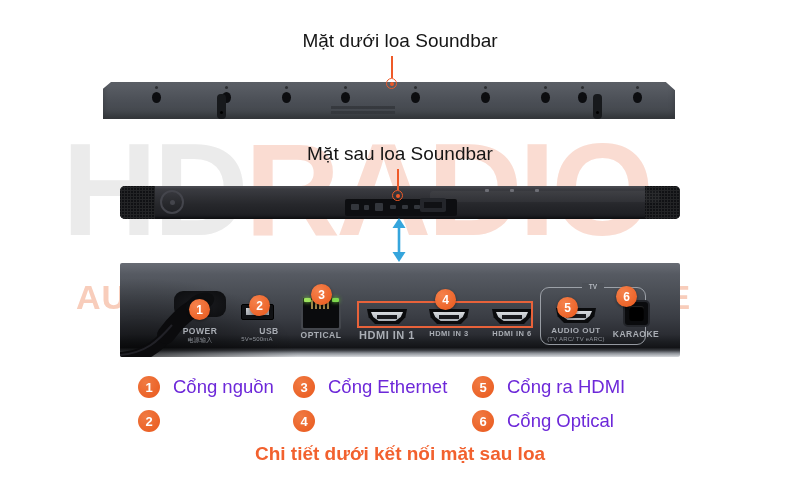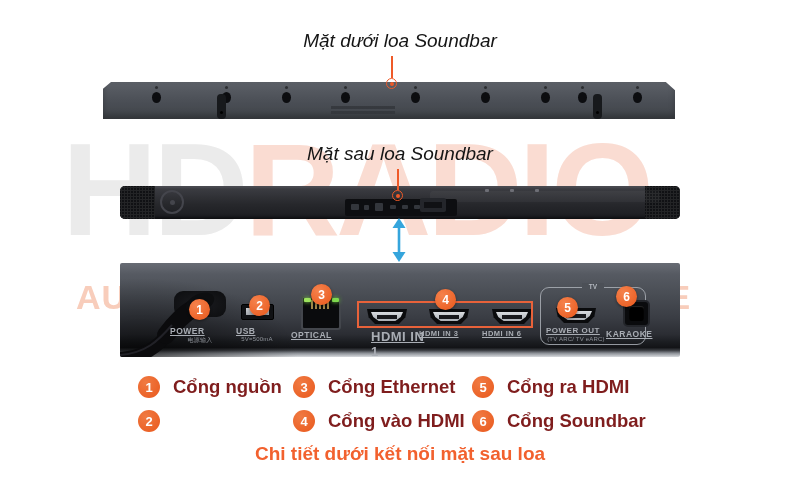--- a/index.html
+++ b/index.html
@@ -9,21 +9,21 @@
 
   
   .wm { position:absolute; z-index:0; white-space:nowrap; font-weight:800; line-height:1; }
   .wm-main { left:62px; top:124px; font-size:132px; letter-spacing:-4px; }
   .wm-hd { color:#ebebeb; }
   .wm-radio { color:#fadcd2; }
   .wm-tag { left:76px; top:280px; font-size:34px; letter-spacing:1px; color:#f8cdbb; }
 
   
   .sec-label { position:absolute; z-index:3; width:800px; text-align:center; font-size:19px;
-               font-weight:500; color:#151515;font-style:italic; }
+               font-weight:500; color:#151515; }
   .pointer-line { position:absolute; z-index:3; width:2px; background:#ef5a28; }
   .pointer-ring { position:absolute; z-index:3; width:11px; height:11px; border:1.6px solid #ef5a28; border-radius:50%; }
   .pointer-ring::after { content:""; position:absolute; left:50%; top:50%; width:4px; height:4px;
                          margin:-2px 0 0 -2px; background:#ef5a28; border-radius:50%; }
 
   
   .bottom-panel { position:absolute; z-index:2; left:103px; top:82px; width:572px; height:37px;
                   background:linear-gradient(#5c6067, #4a4e55 55%, #404449);
                   clip-path:polygon(0 100%, 0 18%, 1.4% 0, 98.4% 0, 100% 22%, 100% 100%);
                   box-shadow:inset 0 -4px 6px rgba(0,0,0,.25); }
@@ -61,22 +61,22 @@
   
   .blue-arrow { position:absolute; z-index:3; left:390px; top:218px; }
 
   
   .photo { position:absolute; z-index:2; left:120px; top:263px; width:560px; height:94px; overflow:hidden;
            border-radius:2px;
            background:linear-gradient(#686c74, #565a62 12%, #4a4e55 32%, #3a3d44 58%, #2b2d33 76%,
                       #1b1d21 84%, #131417 90%, #3c3f44 93%, #8d9197 96%, #d7dade 100%); }
   .photo-vignette { position:absolute; left:-40px; bottom:-30px; width:240px; height:120px;
            background:radial-gradient(ellipse at 25% 75%, rgba(0,0,0,.6), transparent 62%); }
-  .plabel { position:absolute; text-align:left; font-size:8.5px; font-weight:bold; color:#a9adb4;
-            letter-spacing:.5px;text-decoration:underline; }
+  .plabel { position:absolute; text-align:center; font-size:8.5px; font-weight:bold; color:#a9adb4;
+            letter-spacing:.5px; }
   .psub { position:absolute; text-align:center; font-size:6px; color:#90949b; letter-spacing:.2px; }
   .badge { position:absolute; z-index:6; width:21px; height:21px; border-radius:50%;
            background:radial-gradient(circle at 35% 30%, #f5824c, #ec6227 75%);
            color:#fff; font-weight:bold; font-size:12px; display:flex; align-items:center;
            justify-content:center; box-shadow:0 1px 3px rgba(0,0,0,.45); }
   .power-recess { position:absolute; left:54px; top:28px; width:52px; height:26px; border-radius:9px;
            background:radial-gradient(#1b1c20, #0c0d0f); }
   .usb-port { position:absolute; left:121px; top:41px; width:33px; height:16px; background:#101114;
            border:1px solid #000; border-radius:2px; }
   .usb-port::after { content:""; position:absolute; left:4px; top:3px; right:4px; height:7px;
@@ -104,21 +104,21 @@
            border:2px solid #23252a; border-radius:5px; }
   .optical-port::after { content:""; position:absolute; left:4px; top:4px; right:4px; bottom:4px;
            background:#000; border-radius:3px; box-shadow:inset 0 1px 1px rgba(255,255,255,.15); }
 
   
   .legend-item { position:absolute; z-index:3; display:flex; align-items:center; height:22px; }
   .legend-badge { width:22px; height:22px; border-radius:50%; flex:0 0 22px;
            background:radial-gradient(circle at 35% 30%, #f07a42, #eb6126 75%);
            color:#fff; font-weight:bold; font-size:13px; display:flex; align-items:center;
            justify-content:center; margin-right:13px; }
-  .legend-label { font-size:18.5px; font-weight:700; color:#7f1d1d; white-space:nowrap; }
+  .legend-label { font-size:18.5px; font-weight:400; color:#6d28d9; white-space:nowrap; }
   .caption { position:absolute; z-index:3; top:443px; width:800px; text-align:center;
            font-size:19px; font-weight:bold; color:#f2612e; }
 </style>
 </head>
 <body>
 
 <div class="canvas">
 
   <div class="wm wm-main"><span class="wm-hd">HD</span><span class="wm-radio">RADIO</span></div>
   <div class="wm wm-tag">AUDIO - HOME CINEMA - KARAOKE</div>
@@ -189,43 +189,43 @@
       <path d="M -10 96 C 25 96, 38 84, 52 66 S 70 44, 84 40" fill="none" stroke="#0b0b0d" stroke-width="13" stroke-linecap="round"></path>
       <path d="M 46 72 C 54 61, 62 52, 74 45" fill="none" stroke="#0b0b0d" stroke-width="18" stroke-linecap="round"></path>
       <ellipse cx="80" cy="40" rx="15" ry="9" transform="rotate(-25 80 40)" fill="#0d0e10"></ellipse>
       <path d="M 0 92 C 26 90, 38 78, 52 62" fill="none" stroke="#303138" stroke-width="2" opacity=".6"></path>
     </svg>
     <div class="plabel" style="left:50px; top:63px; width:60px;">POWER</div>
     <div class="psub" style="left:50px; top:73px; width:60px;">电源输入</div>
     <div class="badge" style="left:69px; top:36px;">1</div>
 
     <div class="usb-port"></div>
-    <div class="plabel" style="left:116px; top:63px; width:42px;">USB</div>
+    <div class="plabel" style="left:128px; top:63px; width:42px;">USB</div>
     <div class="psub" style="left:106px; top:73px; width:62px;">5V=500mA</div>
     <div class="badge" style="left:129px; top:32px;">2</div>
 
     <div class="eth-port"></div>
     <div class="led" style="left:184px; top:35px; background:#9ee45e; box-shadow:0 0 4px #8be04c;"></div>
     <div class="led" style="left:212px; top:35px; background:#7ed84e; box-shadow:0 0 4px #6fcf3f;"></div>
     <div class="plabel" style="left:171px; top:67px; width:60px;">OPTICAL</div>
     <div class="badge" style="left:191px; top:21px;">3</div>
 
     <div class="hdmi-group-box"></div>
     <div class="hdmi-port" style="left:247px; top:46px;"></div>
     <div class="hdmi-port" style="left:309px; top:46px;"></div>
     <div class="hdmi-port" style="left:372px; top:46px;"></div>
-    <div class="plabel" style="left:251px; top:66px; width:60px; font-size:13px;">HDMI IN 1</div>
+    <div class="plabel" style="left:237px; top:66px; width:60px; font-size:11px;">HDMI IN 1</div>
     <div class="plabel" style="left:299px; top:66px; width:60px; font-size:7.5px;">HDMI IN 3</div>
     <div class="plabel" style="left:362px; top:66px; width:60px; font-size:7.5px;">HDMI IN 6</div>
     <div class="badge" style="left:315px; top:26px;">4</div>
 
     <div class="tv-box"></div>
     <div class="tv-tag">TV</div>
     <div class="hdmi-port" style="left:436px; top:45px;"></div>
-    <div class="plabel" style="left:426px; top:63px; width:60px; font-size:8px;">POWER OUT</div>
+    <div class="plabel" style="left:426px; top:63px; width:60px; font-size:8px;">AUDIO OUT</div>
     <div class="psub" style="left:416px; top:73px; width:80px;">(TV ARC/ TV eARC)</div>
     <div class="badge" style="left:437px; top:34px;">5</div>
 
     <div class="optical-port"></div>
     <div class="plabel" style="left:486px; top:66px; width:60px;">KARAOKE</div>
     <div class="badge" style="left:496px; top:23px;">6</div>
   </div>
 
   <div class="legend-item" style="left:138px; top:376px;">
     <span class="legend-badge">1</span>
@@ -233,26 +233,25 @@
   </div>
   <div class="legend-item" style="left:138px; top:410px;">
     <span class="legend-badge">2</span>
   </div>
   <div class="legend-item" style="left:293px; top:376px;">
     <span class="legend-badge">3</span>
     <span class="legend-label">Cổng Ethernet</span>
   </div>
   <div class="legend-item" style="left:293px; top:410px;">
     <span class="legend-badge">4</span>
-    <span class="legend-label">Cổng vào HDMI</span>
   </div>
   <div class="legend-item" style="left:472px; top:376px;">
     <span class="legend-badge">5</span>
     <span class="legend-label">Cổng ra HDMI</span>
   </div>
   <div class="legend-item" style="left:472px; top:410px;">
     <span class="legend-badge">6</span>
-    <span class="legend-label">Cổng Soundbar</span>
+    <span class="legend-label">Cổng Optical</span>
   </div>
 
   <div class="caption">Chi tiết dưới kết nối mặt sau loa</div>
 
 </div>
 
 </body></html>

